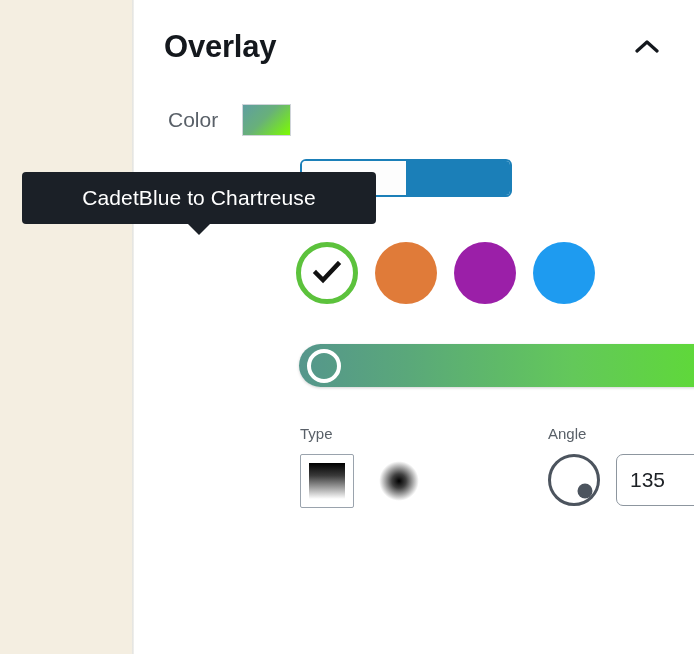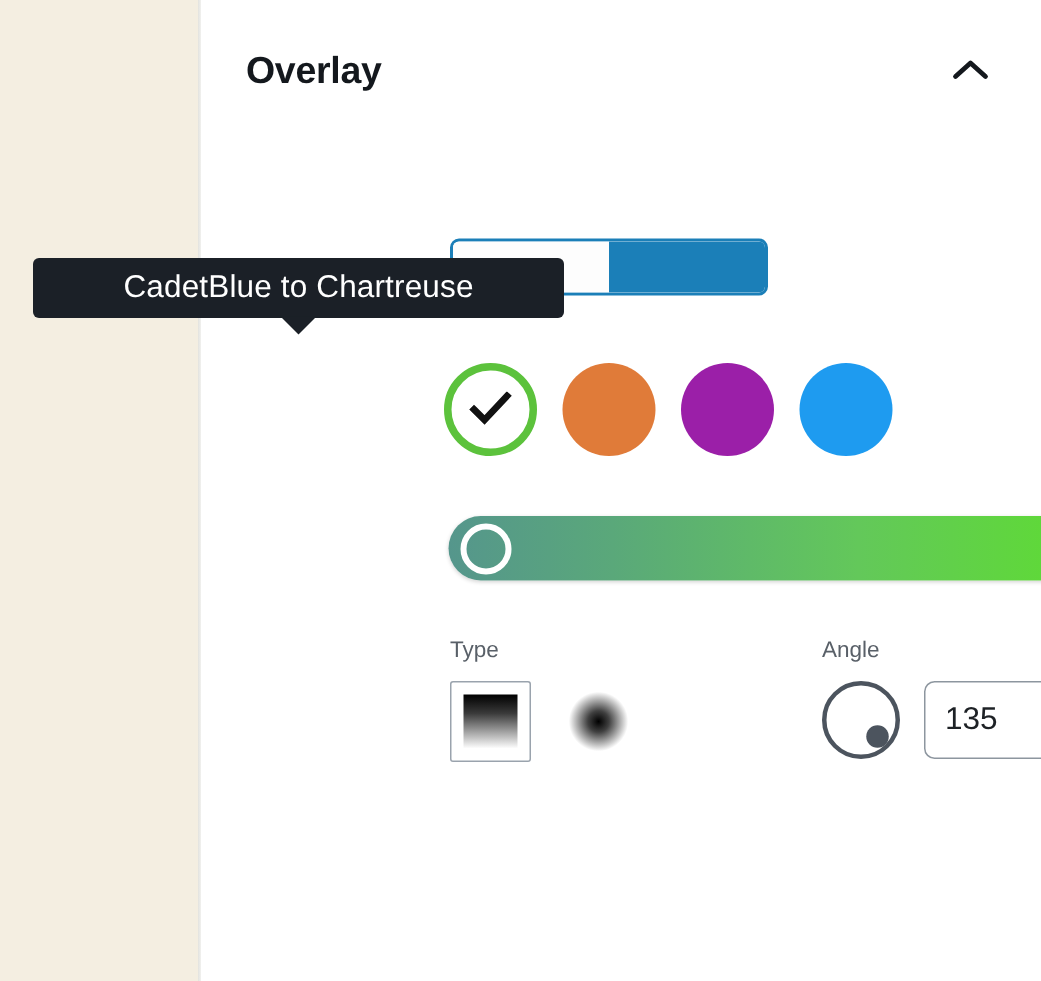--- a/index.html
+++ b/index.html
@@ -51,21 +51,21 @@
   .panel-header {
     position: absolute;
     left: 30px; top: 24px;
     width: 500px;
     height: 46px;
     display: flex;
     align-items: center;
     justify-content: space-between;
   }
   .panel-title {
-    font-size: 25px;
+    font-size: 31px;
     font-weight: bold;
     color: #14181d;
     letter-spacing: -0.2px;
   }
   .chevron-btn {
     width: 34px; height: 34px;
     display: flex;
     align-items: center;
     justify-content: center;
     cursor: pointer;
@@ -117,21 +117,21 @@
   .seg-item.active {
     background: #1b7fb8;
     color: #ffffff;
   }
 
   
   .tooltip {
     position: absolute;
     left: 22px; top: 172px;
     width: 354px;
-    height: 40px;
+    height: 52px;
     background: #1b2027;
     border-radius: 4px;
     display: flex;
     align-items: center;
     justify-content: center;
     z-index: 40;
   }
   .tooltip-text {
     color: #ffffff;
     font-size: 21px;
@@ -293,20 +293,24 @@
       <div class="panel-title">Overlay</div>
       <div class="chevron-btn">
         <span>
           <svg width="24" height="16" viewBox="0 0 24 16">
             <path d="M2 12 L12 3 L22 12" fill="none" stroke="#14181d" stroke-width="3.2" stroke-linecap="round" stroke-linejoin="round"></path>
           </svg>
         </span>
       </div>
     </div>
 
+    <div class="color-row">
+      <span class="field-label">Color</span>
+      <div class="color-swatch"></div>
+    </div>
 
     <div class="segmented">
       <div class="seg-item"></div>
       <div class="seg-item active"></div>
     </div>
 
     <div class="presets">
       <div class="preset selected">
         <span class="check">
           <svg width="30" height="24" viewBox="0 0 30 24">

